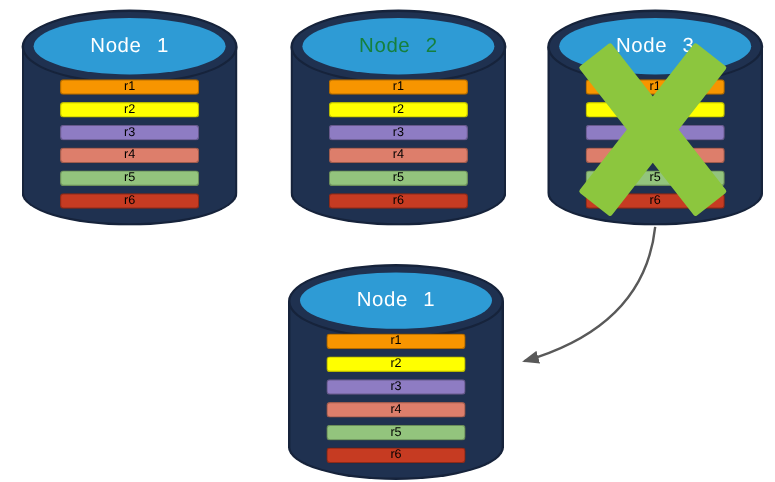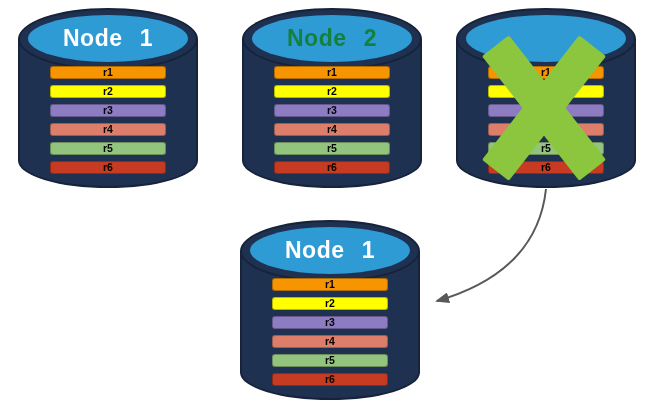--- a/index.html
+++ b/index.html
@@ -22,27 +22,27 @@
     border:2px solid #16233B;box-sizing:border-box;
     border-radius:50%;background:#1F3150;z-index:2;
   }
   .cyl-cap-inner{
     position:absolute;left:8px;right:8px;top:5px;height:47px;
     border-radius:50%;background:#2E9BD5;
   }
   .node-label{
     position:absolute;left:0;right:0;top:0;height:60px;z-index:3;
     display:flex;align-items:center;justify-content:center;
-    color:#fff;font-size:23px;font-weight:bold;word-spacing:0.45em;letter-spacing:0.5px;
+    color:#fff;font-size:17px;font-weight:normal;word-spacing:0.45em;letter-spacing:0.5px;
   }
   .records{position:absolute;left:32px;right:32px;top:58px;z-index:3;}
   .record{
     height:13px;margin-bottom:6px;border-radius:3px;
     border:1px solid rgba(0,0,0,0.28);box-sizing:border-box;
-    font-size:10.5px;font-weight:bold;color:#000;
+    font-size:10.5px;font-weight:normal;color:#000;
     text-align:center;line-height:11px;
   }
 
   .x-mark{position:absolute;left:88px;top:100px;width:0;height:0;z-index:6;}
   .x-stroke{
     position:absolute;left:0;top:0;width:34px;height:158px;
     background:#8CC63E;border-radius:2px;
   }
   .x-stroke--a{transform:translate(-50%,-50%) rotate(38deg);}
   .x-stroke--b{transform:translate(-50%,-50%) rotate(-38deg);}
@@ -84,20 +84,21 @@
       <div class="record" style="background-color: rgb(147, 196, 125);">r5</div>
       <div class="record" style="background-color: rgb(198, 59, 34);">r6</div>
     </div>
   </div>
 
   <div class="node node--3">
     <div class="cyl-body" style="background-color: rgb(31, 49, 80); border-color: rgb(22, 35, 59);"></div>
     <div class="cyl-cap" style="background-color: rgb(31, 49, 80); border-color: rgb(22, 35, 59);">
       <div class="cyl-cap-inner" style="background-color: rgb(46, 155, 213);"></div>
     </div>
+    <div class="node-label" style="color: rgb(255, 255, 255);">Node 3</div>
     <div class="records">
       <div class="record" style="background-color: rgb(247, 149, 0);">r1</div>
       <div class="record" style="background-color: rgb(255, 255, 0);">r2</div>
       <div class="record" style="background-color: rgb(142, 124, 195);">r3</div>
       <div class="record" style="background-color: rgb(221, 126, 107);">r4</div>
       <div class="record" style="background-color: rgb(147, 196, 125);">r5</div>
       <div class="record" style="background-color: rgb(198, 59, 34);">r6</div>
     </div>
     <div class="x-mark">
       <div class="x-stroke x-stroke--a" style="background-color: rgb(140, 198, 62);"></div>

